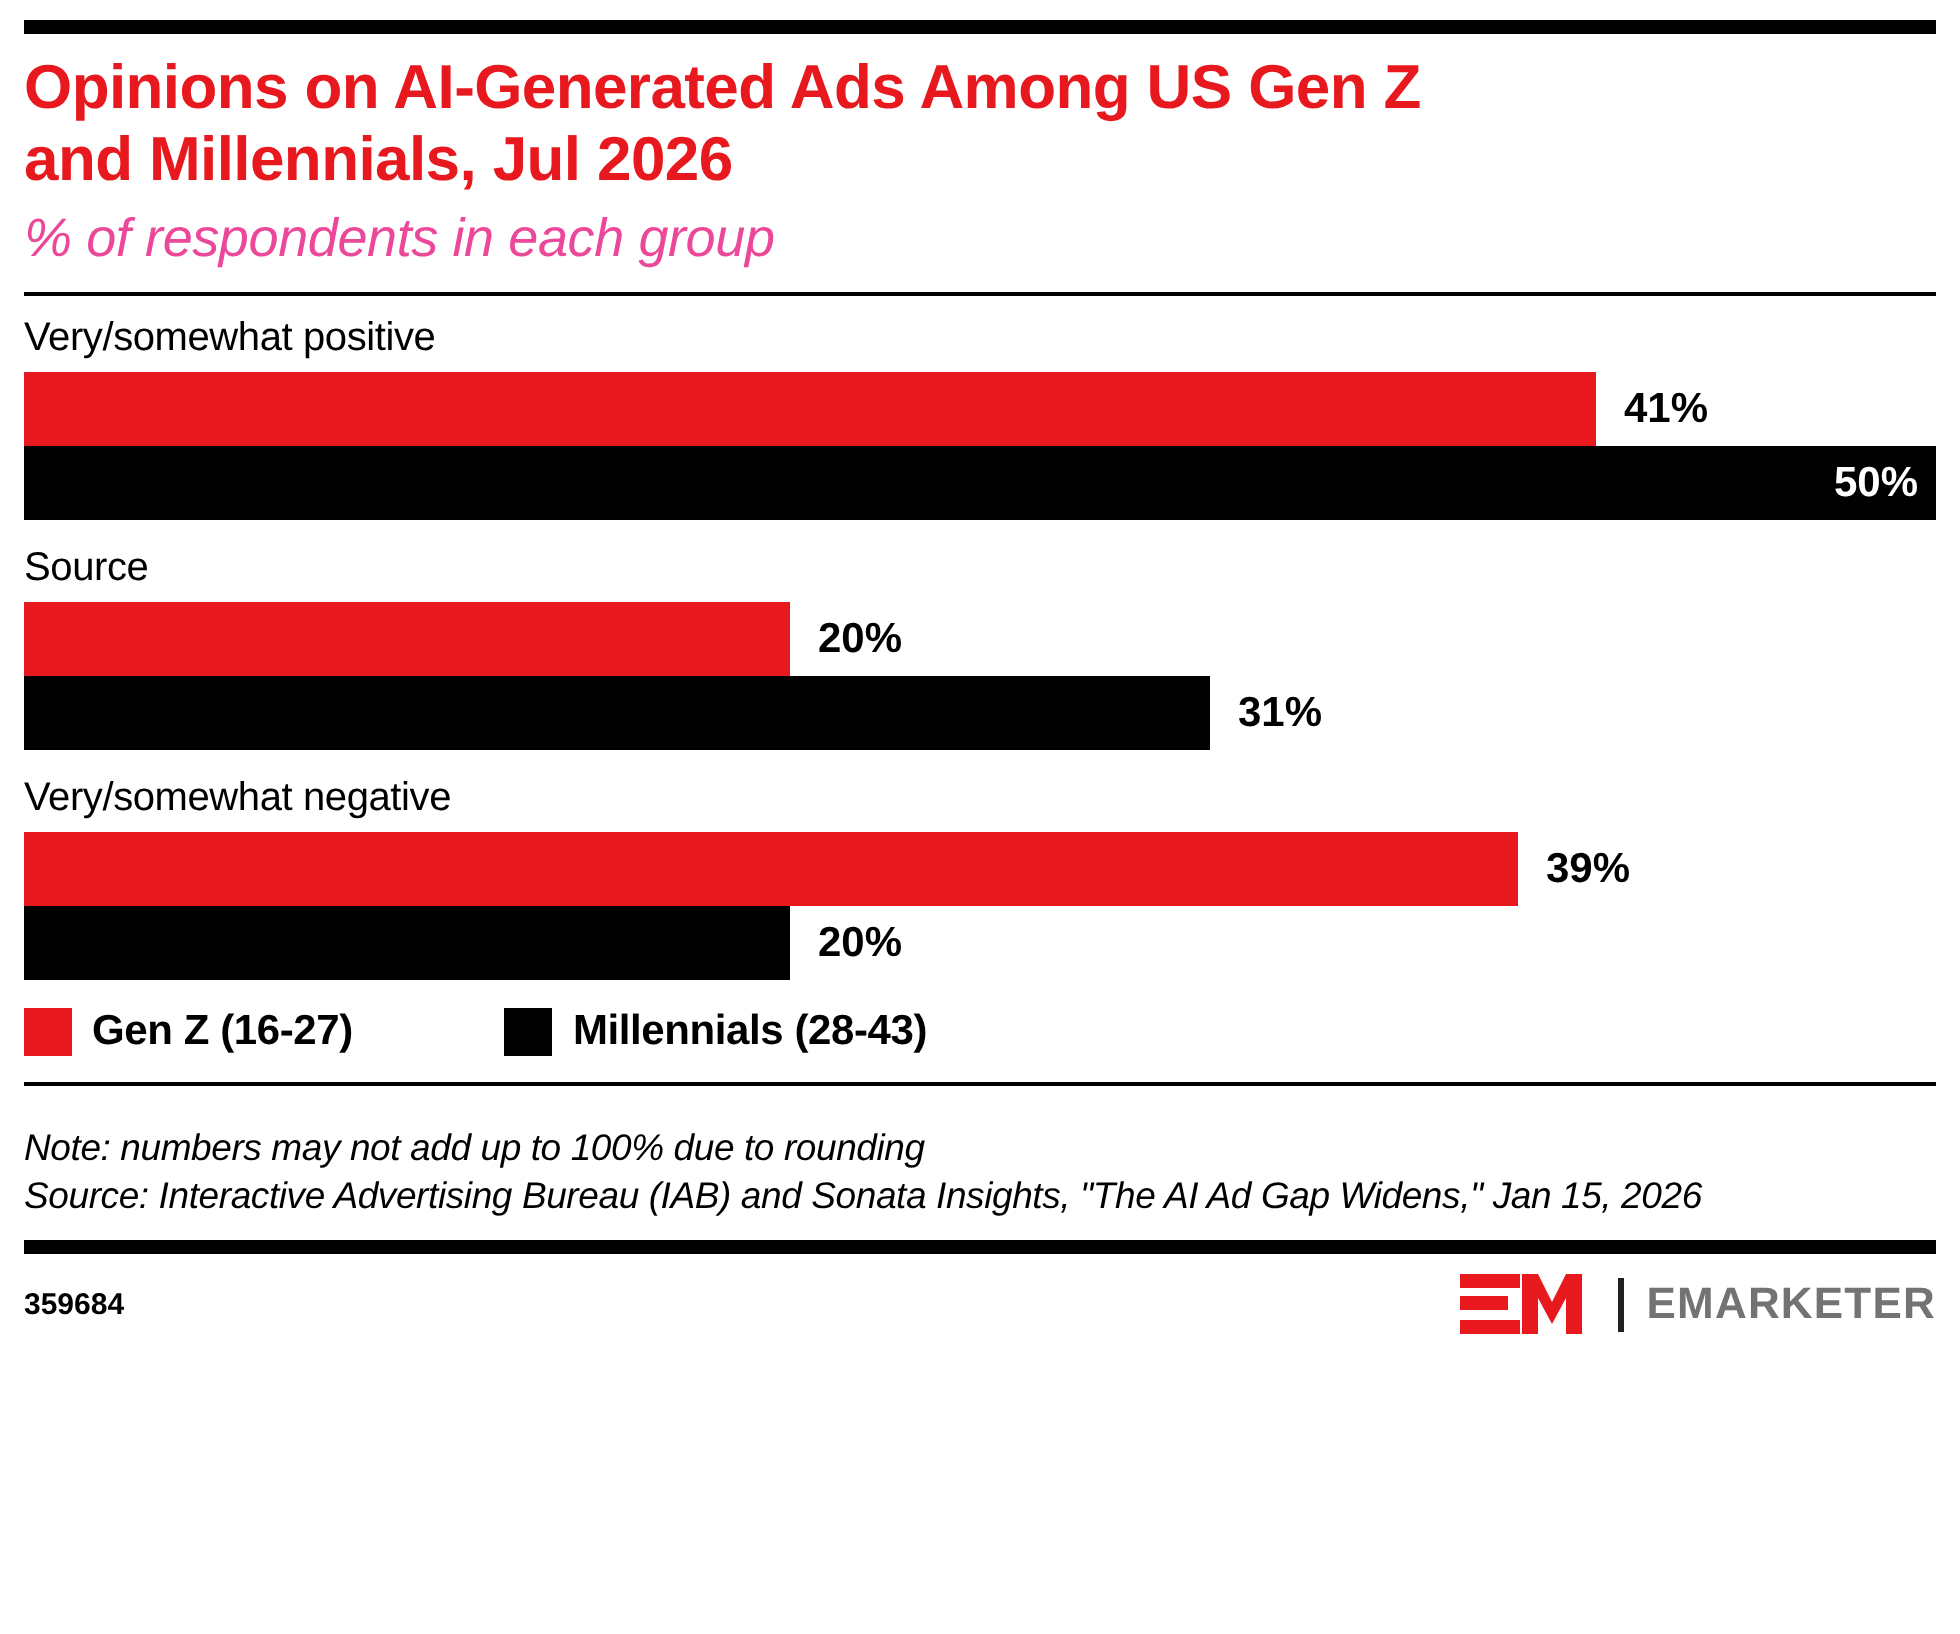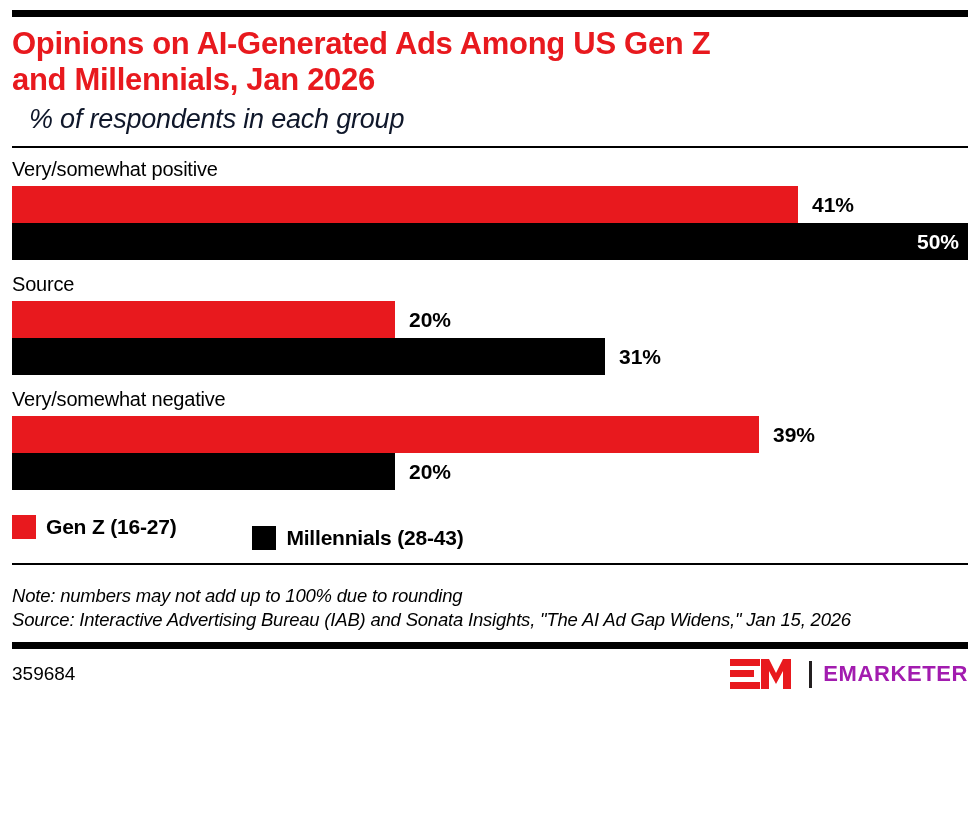--- a/index.html
+++ b/index.html
@@ -39,22 +39,22 @@
     font-weight: bold;
     line-height: 1.16;
     letter-spacing: -0.3px;
     margin: 0;
     white-space: pre-line;
   }
   .chart-subtitle {
     font-style: italic;
     font-size: 27px;
     font-weight: normal;
-    color: #0f172a;
-    margin: 6px 0 0 17px;
+    color: #ec4899;
+    margin: 6px 0 0 0;
     letter-spacing: -0.2px;
   }
   .rule-thin {
     height: 2px;
     background: #000000;
     margin-top: 11px;
   }
   .rule-thin-footer {
     height: 2px;
     background: #000000;
@@ -111,21 +111,20 @@
     align-items: center;
     padding-top: 14px;
   }
   .legend-item {
     display: flex;
     align-items: center;
     justify-content: center;
   }
   .legend-item + .legend-item {
     margin-left: 76px;
-    margin-top: 22px;
   }
   .legend-swatch {
     width: 24px;
     height: 24px;
     flex: 0 0 auto;
   }
   .sw-genz { background: #E8191E; }
   .sw-mill { background: #000000; }
   .legend-label {
     font-size: 21px;
@@ -151,52 +150,52 @@
     background: #000000;
     margin-top: 10px;
   }
   .footer-bar {
     display: flex;
     align-items: center;
     justify-content: space-between;
     padding-top: 10px;
   }
   .chart-id {
-    font-size: 19px;
-    font-weight: normal;
+    font-size: 15px;
+    font-weight: bold;
     letter-spacing: 0px;
   }
   .brand {
     display: flex;
     align-items: center;
   }
   .brand-mark { display: block; }
   .brand-divider {
     width: 3px;
     height: 27px;
     background: #231f20;
     margin: 0 11px 0 9px;
   }
   .brand-name {
     font-size: 22px;
     font-weight: bold;
     letter-spacing: 0.6px;
-    color: #a21caf;
+    color: #737373;
   }
 </style>
 </head>
 <body>
 
 <div class="chart-card">
 
   <div class="rule-top"></div>
 
   <div class="header">
     <h1 class="chart-title">Opinions on AI-Generated Ads Among US Gen Z
-and Millennials, Jan 2026</h1>
+and Millennials, Jul 2026</h1>
     <div class="chart-subtitle">% of respondents in each group</div>
   </div>
 
   <div class="rule-thin"></div>
 
   <div class="plot">
 
     <div class="group">
       <div class="group-label">Very/somewhat positive</div>
       <div class="bar-row">

